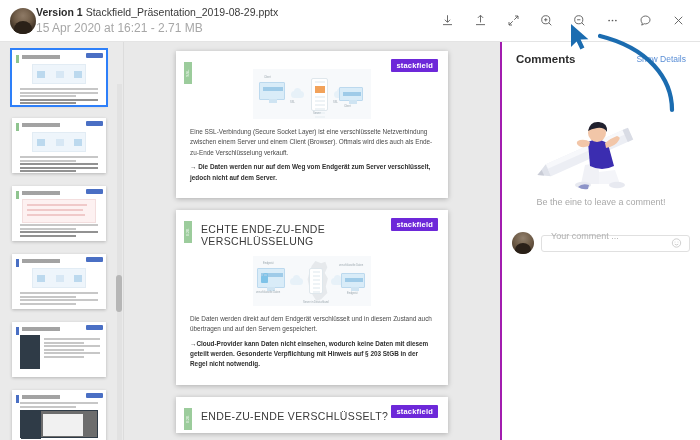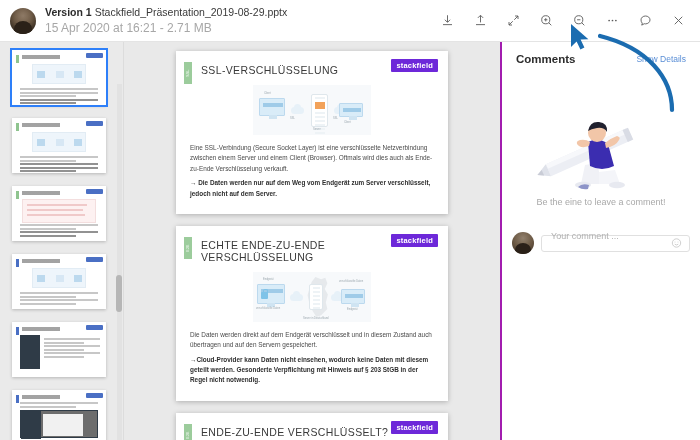--- a/index.html
+++ b/index.html
@@ -25,21 +25,21 @@
     margin-left: 10px; flex: none;
     background: radial-gradient(circle at 50% 30%, #8e7a66 0%, #6e5a45 45%, #3b2e22 100%);
     box-shadow: inset 0 -4px 6px rgba(0,0,0,.35);
     position: relative; overflow: hidden;
   }
   .hdr-avatar::after {
     content: ""; position: absolute; left: 4px; top: 13px;
     width: 18px; height: 16px; border-radius: 50% 50% 40% 40%;
     background: #2b2118;
   }
-  .hdr-text { margin-left: 9px; line-height: 1.35; }
+  .hdr-text { line-height: 1.35; }
   .hdr-line1 { font-size: 10.5px; color: #2c2c2c; white-space: nowrap; }
   .hdr-line1 b { font-weight: bold; }
   .hdr-line1 span.fname { font-weight: normal; color: #3a3a3a; }
   .hdr-line2 { font-size: 12px; color: #a7a7a7; white-space: nowrap; margin-top: 1px; }
 
   .toolbar {
     margin-left: auto; display: flex; align-items: center;
     gap: 3px; padding-right: 7px;
   }
   .tb-btn {
@@ -441,21 +441,20 @@
   </div>
 
   <div class="viewer">
 
     <div class="slide">
       <div class="slide-inner">
         <div class="s-accent">
           <em>SSL</em>
         </div>
         <div class="s-badge">stackfield</div>
-        <h2 class="s-title">SSL-VERSCHLÜSSELUNG</h2>
 
         <div class="s-fig">
           <div class="fg fg-screen" style="left:6px;top:13px">
               <span class="fg-bar"></span>
             </div>
           <span class="fg fg-cap" style="left:11px;top:7px">Client</span>
           <div class="fg fg-cloud" style="left:38px;top:22px"></div>
           <span class="fg fg-cap" style="left:37px;top:32px">SSL</span>
           <div class="fg fg-server" style="left:58px;top:9px">
             <i></i>

